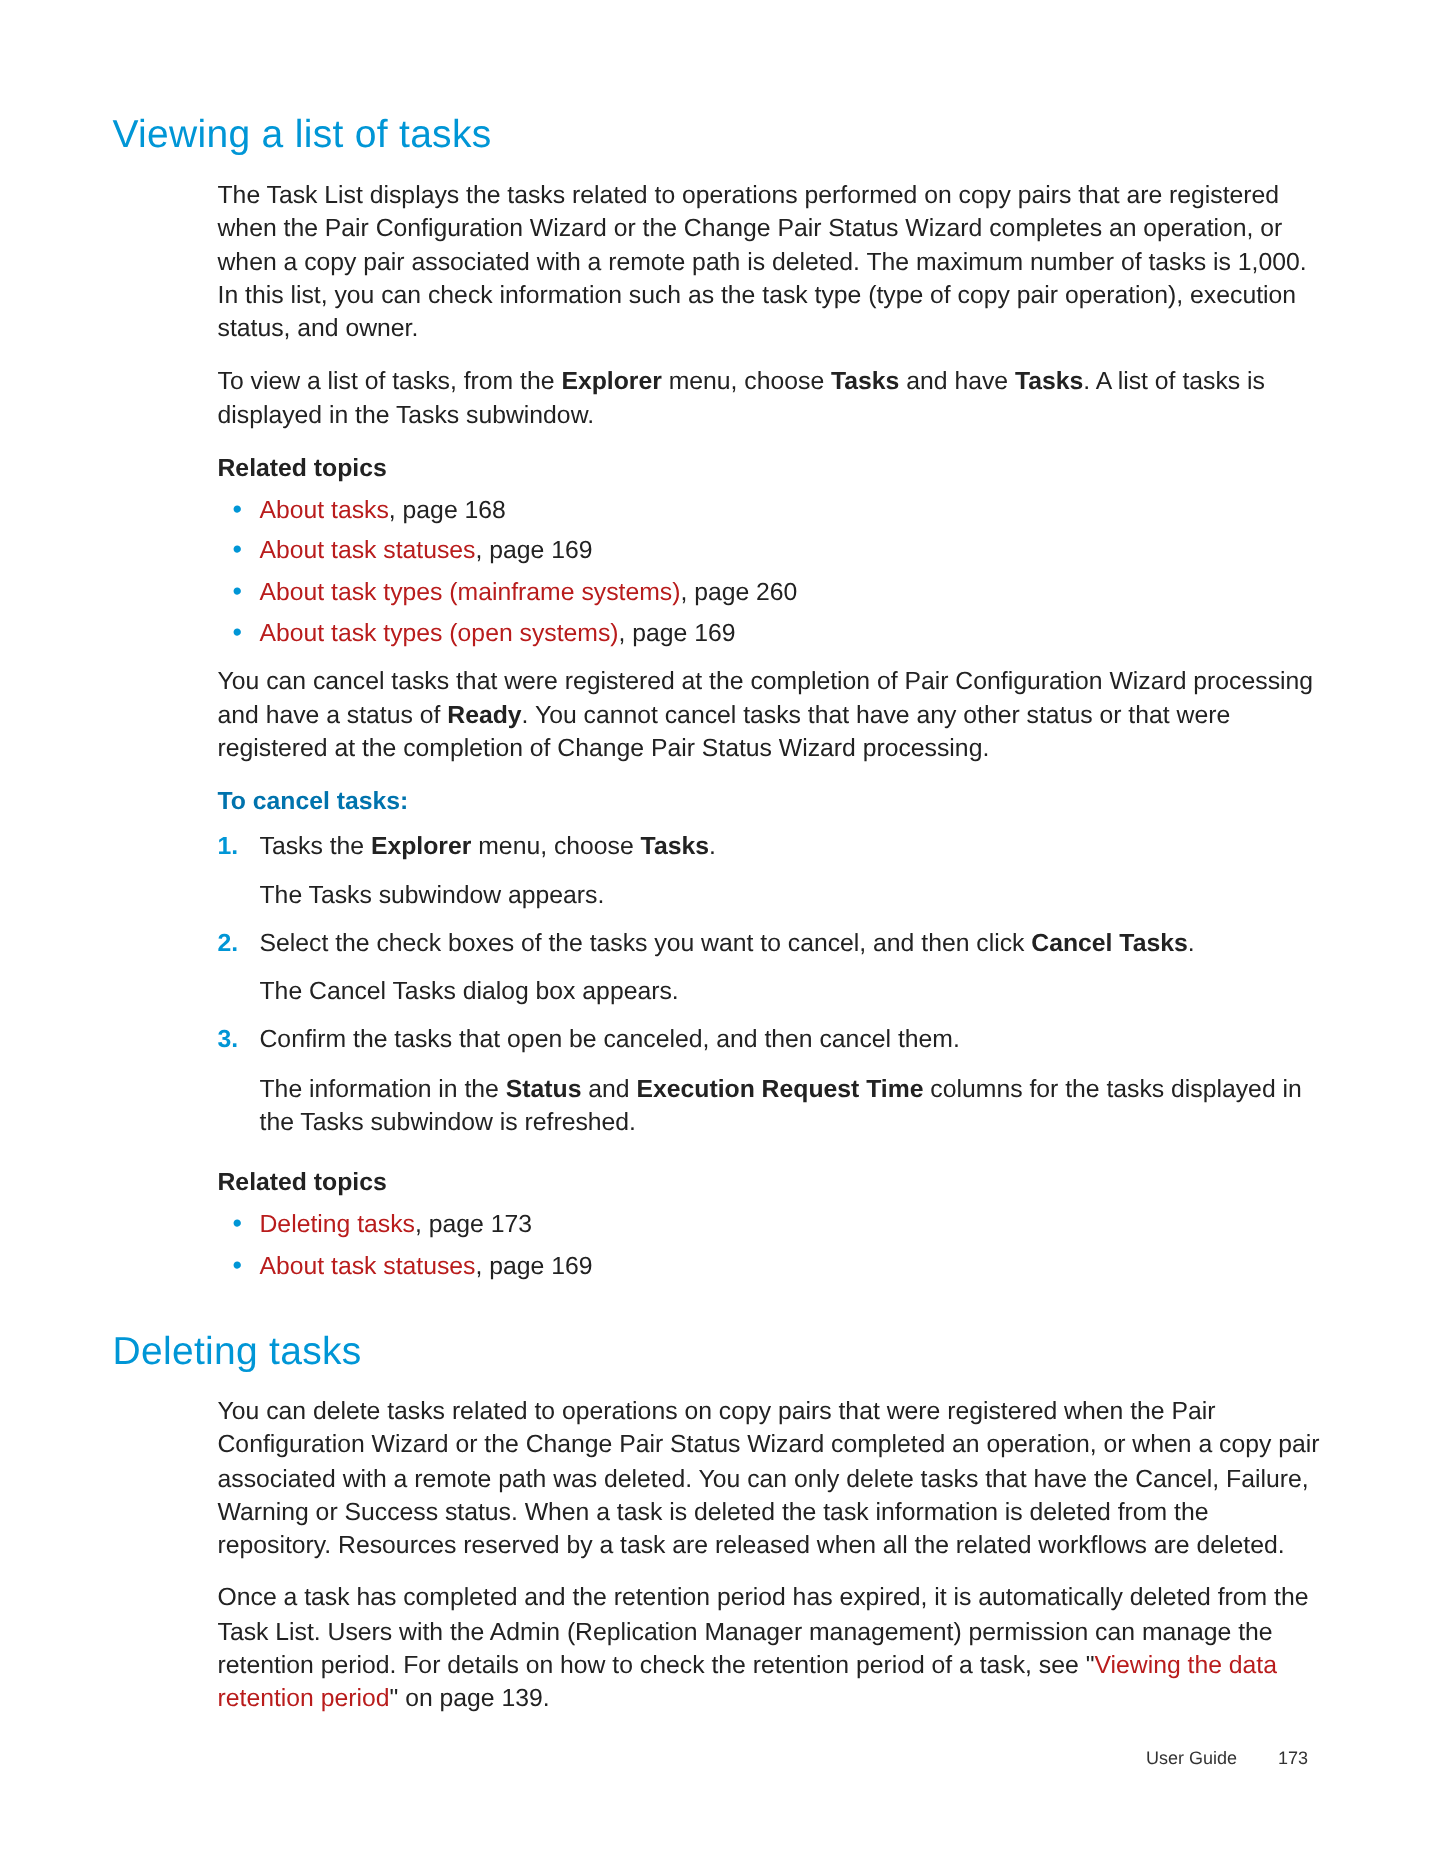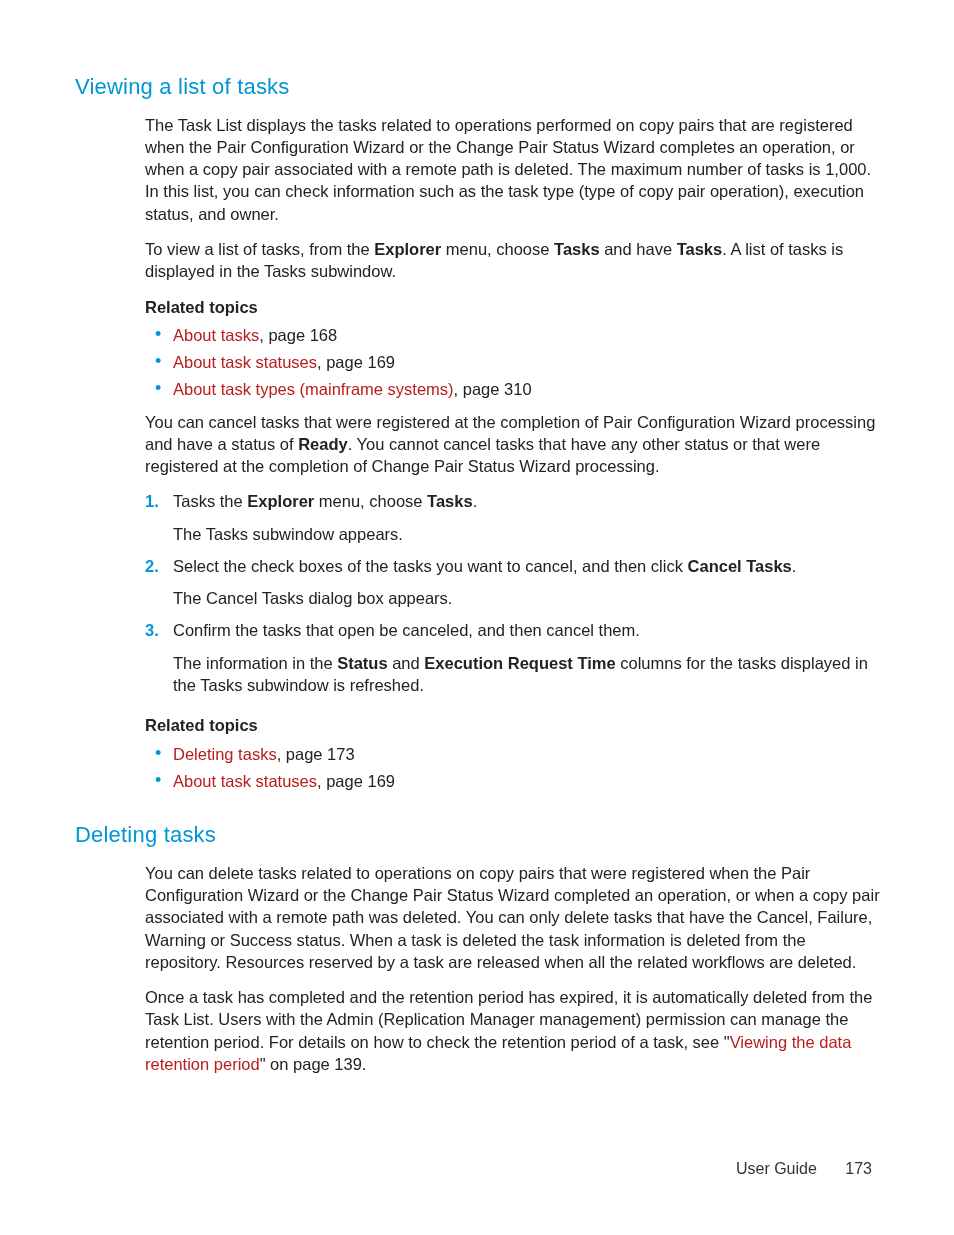--- a/index.html
+++ b/index.html
@@ -14,21 +14,21 @@
   }
   .page {
     width: 954px;
     height: 1235px;
     box-sizing: border-box;
     padding: 72px 70px 50px 75px;
     position: relative;
   }
   h2.section-title {
     font-weight: 300;
-    font-size: 22px;
+    font-size: 26px;
     color: #0096d6;
     margin: 0 0 12px 0;
     letter-spacing: 0.2px;
   }
   h2.section-title.spaced { margin-top: 24px; }
   h2.section-title.spaced2 { margin-top: 28px; }
   .body-indent {
     margin-left: 70px;
     margin-right: 2px;
   }
@@ -85,21 +85,21 @@
     color: #0096d6;
     font-weight: 600;
   }
   ol.steps > li p.sub {
     margin: 10px 0 10px 0;
   }
   .footer {
     position: absolute;
     bottom: 55px;
     right: 82px;
-    font-size: 16px;
+    font-size: 12px;
     font-weight: 300;
     color: #333;
   }
   .footer .pn { margin-left: 24px; }
   
   b { font-weight: 600; text-align: right; }
 </style>
 </head>
 <body>
 
@@ -108,28 +108,30 @@
   <h2 class="section-title">Viewing a list of tasks</h2>
   <div class="body-indent">
     <p>The Task List displays the tasks related to operations performed on copy pairs that are registered when the Pair Configuration Wizard or the Change Pair Status Wizard completes an operation, or when a copy pair associated with a remote path is deleted. The maximum number of tasks is 1,000.  In this list, you can check information such as the task type (type of copy pair operation), execution status, and owner.</p>
     <p>
       <span>To view a list of tasks, from the </span><b>Explorer</b><span> menu, choose </span><b>Tasks</b><span> and have </span><b>Tasks</b><span>. A list of tasks is displayed in the Tasks subwindow.</span>
     </p>
     <p class="sub-head">Related topics</p>
     <ul class="bullets">
       <li><a class="link">About tasks</a><span>, page 168</span></li>
       <li><a class="link">About task statuses</a><span>, page 169</span></li>
-      <li><a class="link">About task types (mainframe systems)</a><span>, page 310</span></li>
+      <li><a class="link">About task types (mainframe systems)</a><span>, page 260</span></li>
+      <li><a class="link">About task types (open systems)</a><span>, page 169</span></li>
     </ul>
   </div>
 
   <div class="body-indent">
     <p>
       <span>You can cancel tasks that were registered at the completion of Pair Configuration Wizard processing and have a status of </span><b>Ready</b><span>. You cannot cancel tasks that have any other status or that were registered at the completion of Change Pair Status Wizard processing.</span>
     </p>
+    <p class="proc-head">To cancel tasks:</p>
     <ol class="steps">
       <li>
         <span>Tasks the </span><b>Explorer</b><span> menu, choose </span><b>Tasks</b><span>.</span>
         <p class="sub">The Tasks subwindow appears.</p>
       </li>
       <li>
         <span>Select the check boxes of the tasks you want to cancel, and then click </span><b>Cancel Tasks</b><span>.</span>
         <p class="sub">The Cancel Tasks dialog box appears.</p>
       </li>
       <li>

